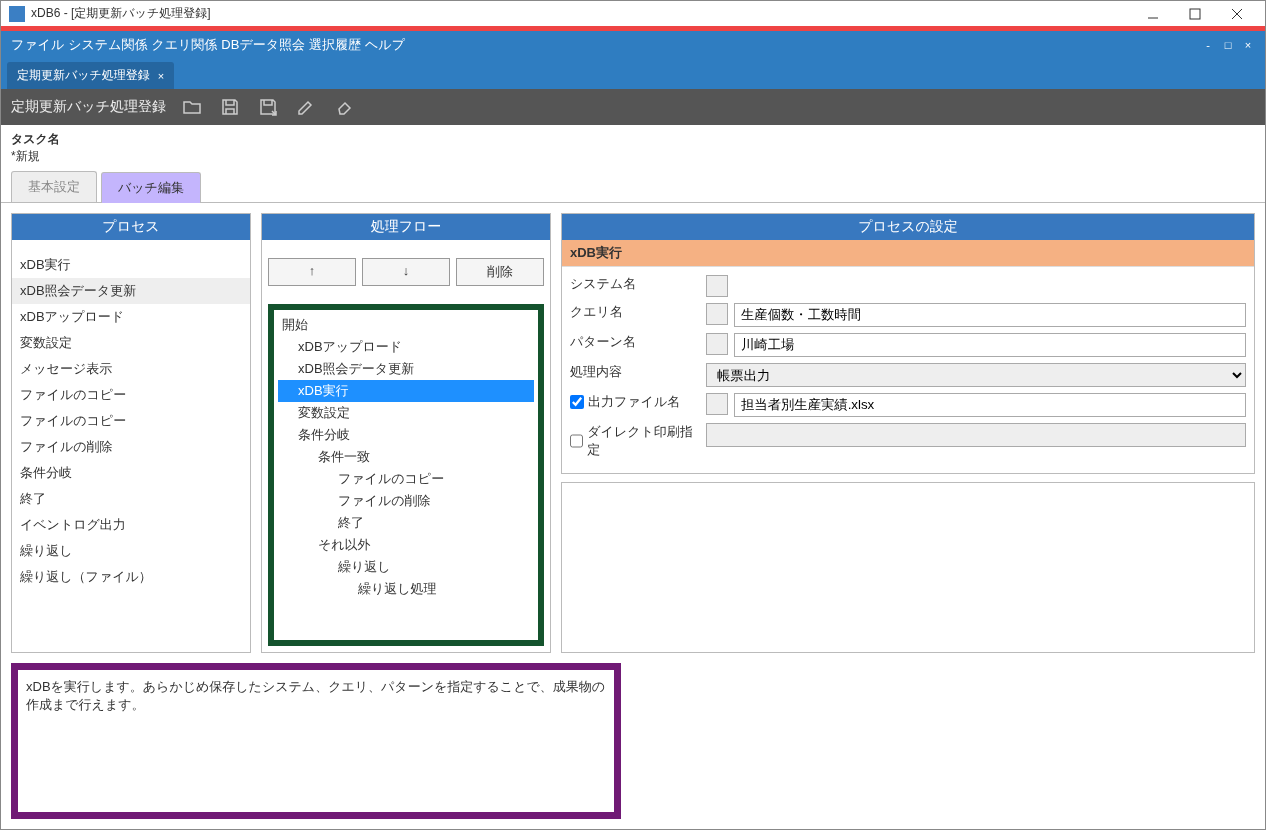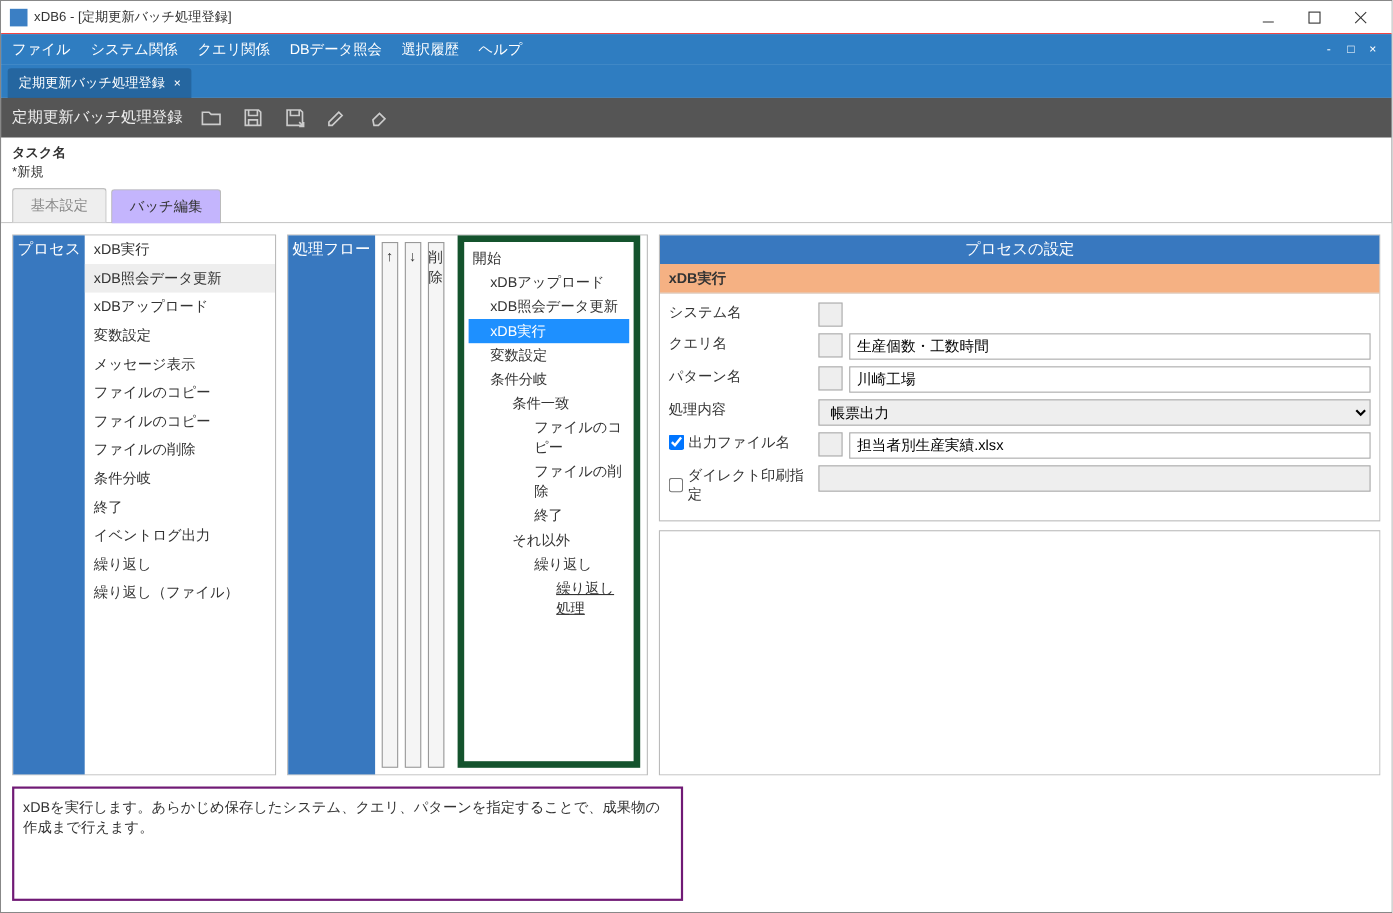--- a/index.html
+++ b/index.html
@@ -1,66 +1,66 @@
 <!DOCTYPE html>
 <html><head>
 <meta charset="utf-8">
 <style>
 * { box-sizing: border-box; margin: 0; padding: 0; }
 body { font-family: "Meiryo", "Yu Gothic", sans-serif; font-size: 13px; background: #fff; color: #333; }
 .window { width: 1266px; height: 830px; border: 1px solid #888; display: flex; flex-direction: column; }
-.titlebar { height: 30px; display: flex; align-items: center; justify-content: space-between; background: #fff; padding: 0 8px; border-bottom: 1px solid #ef4444; }
+.titlebar { height: 30px; display: flex; align-items: center; justify-content: space-between; background: #fff; padding: 0 8px; border-bottom: 5px solid #ef4444; }
 .titlebar-left { display: flex; align-items: center; gap: 6px; }
 .app-icon { width: 16px; height: 16px; background: #3b7fc4; display: inline-block; }
 .title-text { font-size: 12px; }
 .win-controls { display: flex; gap: 2px; }
 .win-btn { width: 40px; height: 28px; display: flex; align-items: center; justify-content: center; cursor: pointer; }
 .menubar { background: #2f7dc1; color: #fff; height: 28px; display: flex; align-items: center; padding: 0 10px; justify-content: space-between; }
-.menu-items { display: flex; gap: 18px; }
+.menu-items { display: flex; gap: 4px; }
 .menu-item { cursor: pointer; font-size: 13px; }
 .menu-right { display: flex; gap: 6px; }
 .mini-ctrl { width: 14px; height: 14px; cursor: pointer; display: flex; align-items: center; justify-content: center; font-size: 11px; }
 .doc-tabs { background: #2f7dc1; height: 30px; display: flex; align-items: flex-end; padding: 0 6px; }
 .doc-tab { background: #2566a0; color: #fff; padding: 5px 10px; border-radius: 3px 3px 0 0; display: flex; align-items: center; gap: 8px; font-size: 12px; cursor: pointer; }
 .doc-tab .close { font-size: 11px; cursor: pointer; }
 .toolbar { background: #555; color: #eee; height: 36px; display: flex; align-items: center; padding: 0 10px; gap: 14px; }
 .toolbar-label { font-size: 14px; }
 .tool-icon { width: 24px; height: 24px; display: flex; align-items: center; justify-content: center; cursor: pointer; color: #ccc; }
 .task-info { padding: 6px 10px 2px; font-size: 12px; }
 .task-label { font-weight: bold; }
 .tabs-row { display: flex; padding: 4px 10px 0; border-bottom: 1px solid #bbb; }
 .tab { padding: 6px 16px; border: 1px solid #bbb; border-bottom: none; margin-right: 4px; border-radius: 3px 3px 0 0; cursor: pointer; background: #eee; color: #888; }
 .tab.active { background: #c4b5fd; color: #333; position: relative; top: 1px; }
 .content { flex: 1; display: flex; flex-direction: column; padding: 10px; gap: 10px; background: #fff; overflow: hidden; }
 .main-row { flex: 1; display: flex; gap: 10px; overflow: hidden; }
-.panel { display: flex; flex-direction: row; border: 1px solid #bbb; }
+.panel { display: flex; flex-direction: column; border: 1px solid #bbb; gap: 12px; }
 .panel-header { background: #3878bf; color: #fff; text-align: center; padding: 4px; font-size: 14px; }
 .panel-process { width: 240px; }
 .process-list { flex: 1; overflow: auto; }
 .process-item { padding: 4px 8px; cursor: pointer; }
 .process-item.hover { background: #eee; }
-.panel-flow { width: 328px; }
+.panel-flow { width: 290px; }
 .flow-buttons { display: flex; gap: 6px; padding: 6px; }
 .flow-btn { flex: 1; padding: 4px 0; border: 1px solid #999; background: #f5f5f5; cursor: pointer; text-align: center; }
 .flow-tree { flex: 1; border: 6px solid #14532d; margin: 0 6px 6px; padding: 4px; overflow: auto; }
 .tree-item { padding: 2px 4px; cursor: pointer; }
 .tree-selected { background: #1e90ff; color: #fff; }
-.ind1 { padding-left: 20px; } .ind2 { padding-left: 40px; } .ind3 { padding-left: 60px; } .ind4 { padding-left: 80px; text-decoration: underline; }
+.ind1 { padding-left: 20px; } .ind2 { padding-left: 40px; } .ind3 { padding-left: 60px; } .ind4 { padding-left: 80px; }
 .panel-settings { flex: 1; display: flex; flex-direction: column; gap: 8px; border: none; }
 .settings-top { border: 1px solid #bbb; }
 .settings-title { background: #f5b183; font-weight: bold; padding: 4px 8px; border-bottom: 1px solid #ddd; }
 .settings-body { padding: 8px; }
 .setting-row { display: flex; align-items: flex-start; margin-bottom: 6px; gap: 6px; }
 .setting-label { width: 130px; display: flex; align-items: center; gap: 4px; }
 .setting-prebtn { width: 22px; height: 22px; border: 1px solid #aaa; background: #eee; cursor: pointer; }
 .setting-input { flex: 1; border: 1px solid #aaa; padding: 3px 6px; height: 24px; }
 .setting-select { flex: 1; border: 1px solid #aaa; padding: 3px 6px; height: 24px; background: #eee; }
 .setting-input.disabled { background: #eee; }
 .settings-bottom { flex: 1; border: 1px solid #bbb; }
-.desc-box { border: 2px solid #701a75; padding: 8px; height: 104px; overflow: auto; }
+.desc-box { border: 7px solid #701a75; padding: 8px; height: 156px; overflow: auto; }
 .bottom-row { display: flex; gap: 10px; }
 .bottom-left { width: 610px; }
 .checkbox { width: 14px; height: 14px; }
 svg { display: block; }
 </style>
 </head>
 <body>
 
 <div class="window">
   <div class="titlebar">

